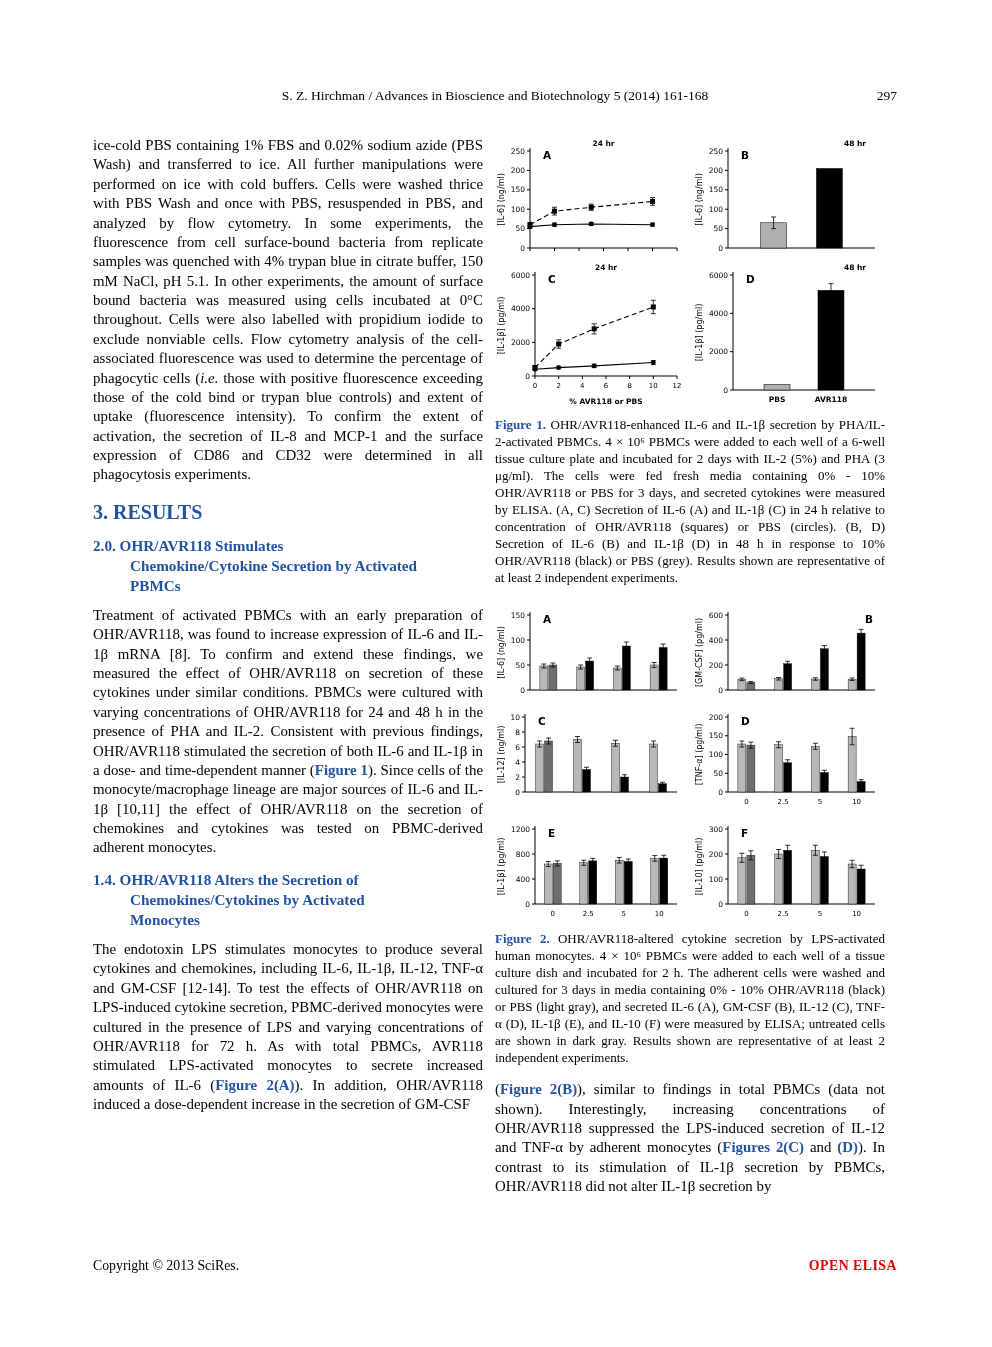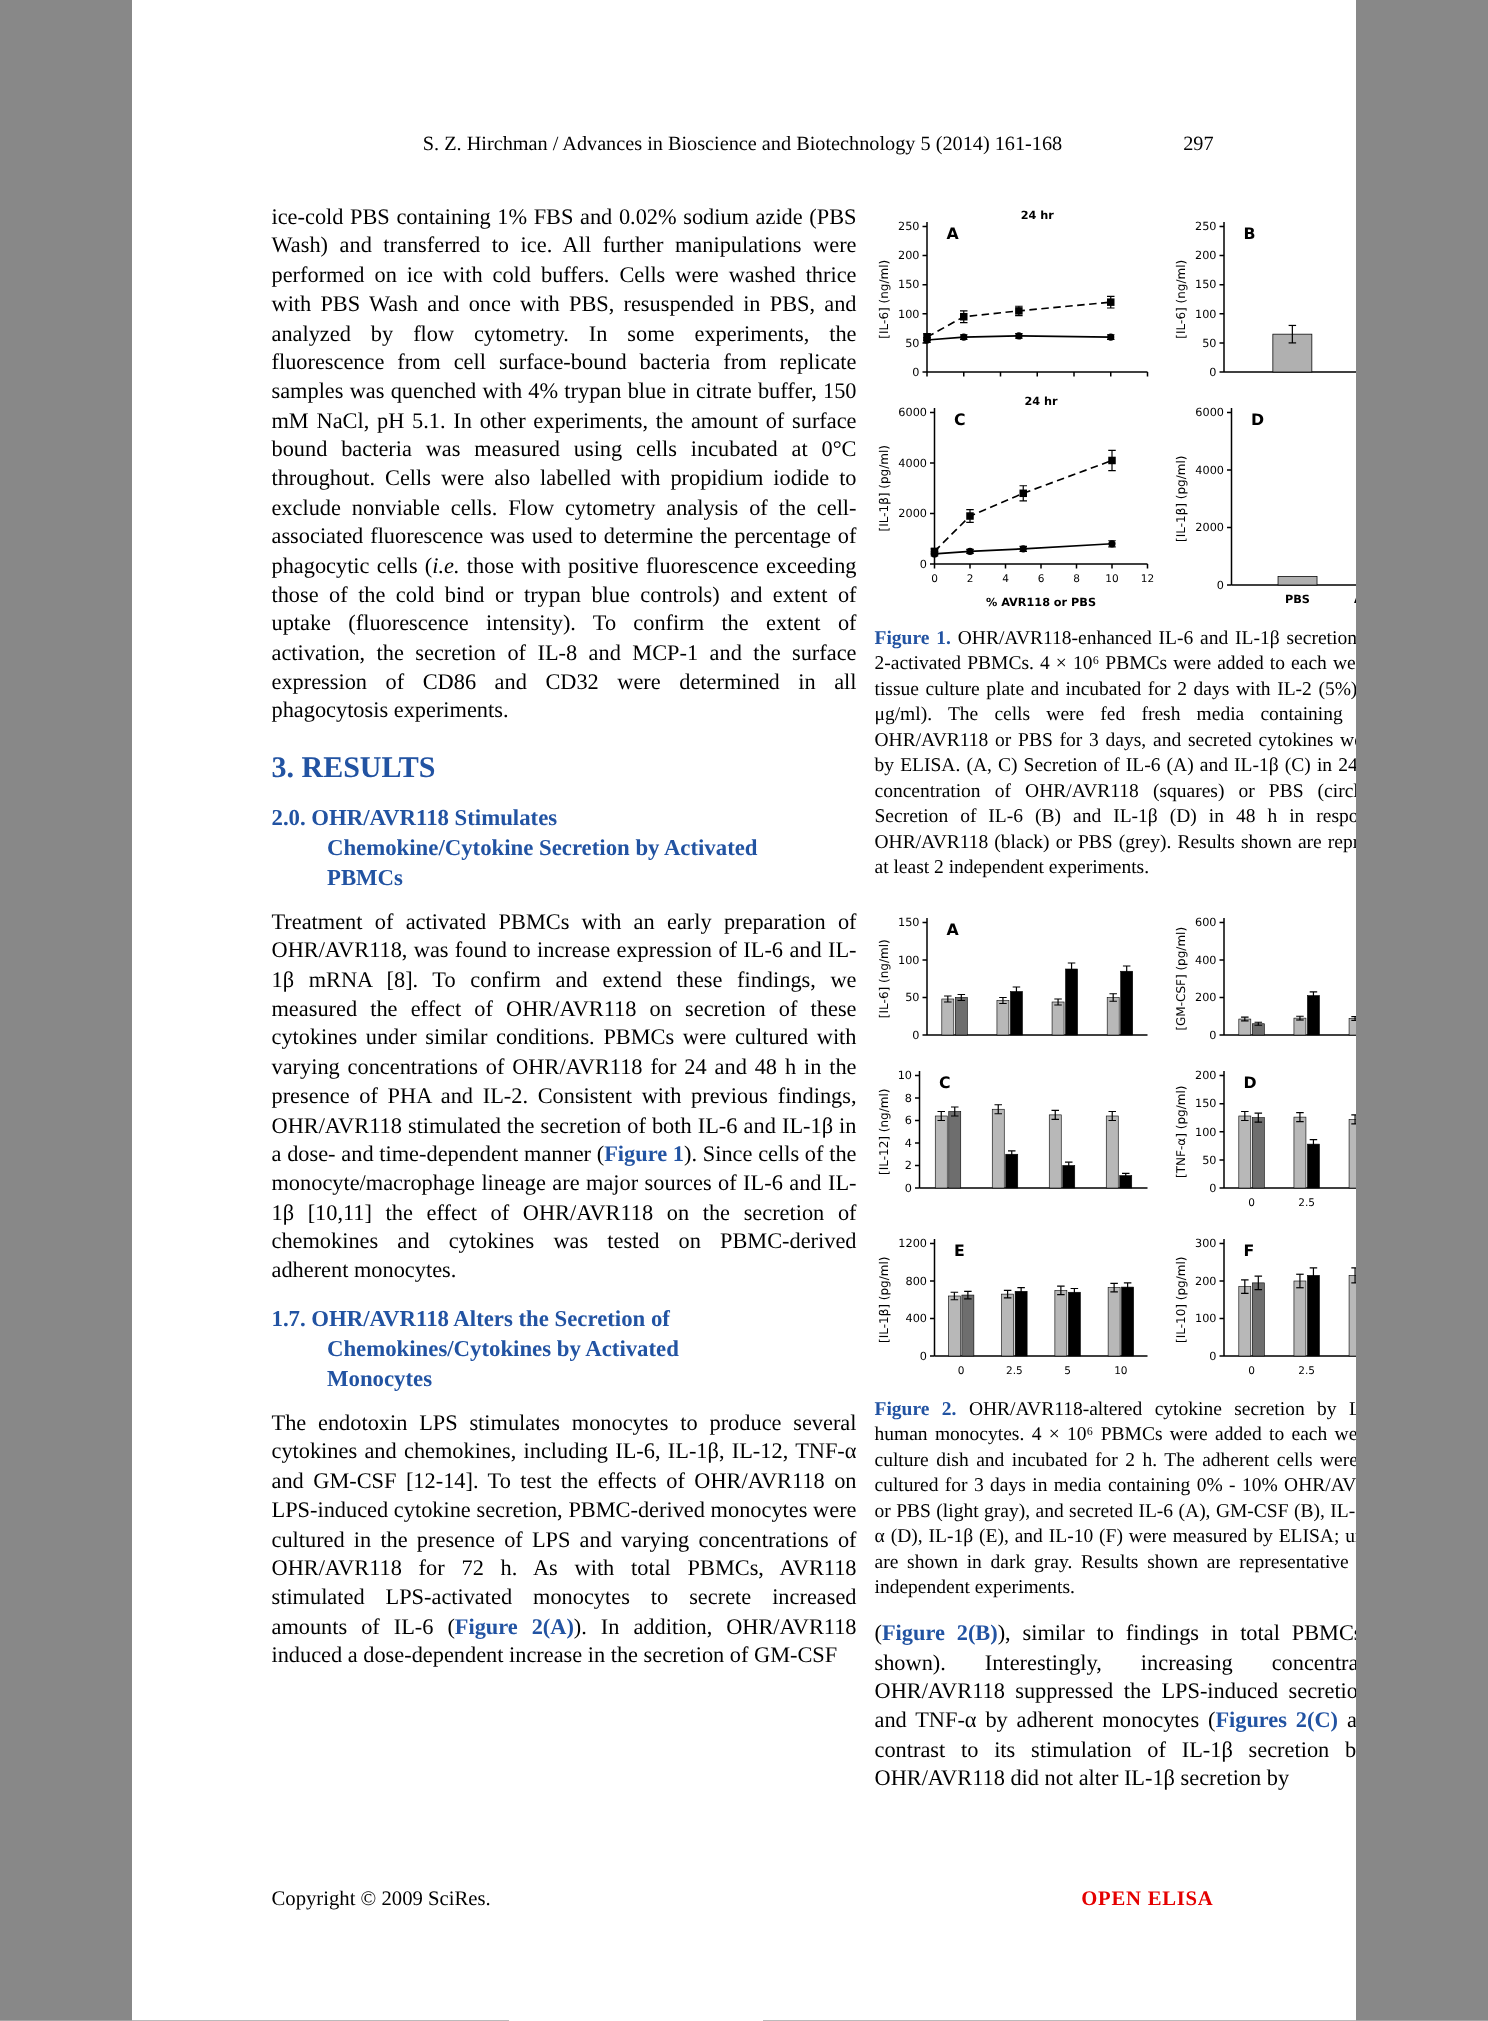--- a/index.html
+++ b/index.html
@@ -1,17 +1,17 @@
 <!DOCTYPE html>
 <html style="--heading-blue: #2253a2; --link-blue: #2253a2; --open-access-red: #e50000; --bar-light: #b8b8b8; --bar-dark: #6e6e6e; --bar-black: #000000;"><head>
 <meta charset="utf-8">
 <style>
   html,body { margin:0; padding:0; background:#888; }
   .page {
-    position:relative; width:816px; height:1347px; margin:0 auto;
+    position:relative; width:992px; height:1347px; margin:0 auto;
     background:#ffffff; color:#000;
     font-family:"Liberation Serif", serif;
     overflow:hidden;
   }
   .pg-header { position:absolute; top:88px; left:93px; right:95px; font-size:13.5px; }
   .running-title { text-align:center; }
   .page-number { position:absolute; right:0; top:0; }
   .columns { position:absolute; top:136px; left:93px; width:806px; display:flex; gap:12px; }
   .col { width:390px; }
   .body-text { font-size:14.9px; line-height:1.3; text-align:justify; margin:0 0 9px 0; }
@@ -53,21 +53,21 @@
       <p class="body-text"><span>ice-cold PBS containing 1% FBS and 0.02% sodium azide (PBS Wash) and transferred to ice. All further manipulations were performed on ice with cold buffers. Cells were washed thrice with PBS Wash and once with PBS, resuspended in PBS, and analyzed by flow cytometry. In some experiments, the fluorescence from cell surface-bound bacteria from replicate samples was quenched with 4% trypan blue in citrate buffer, 150 mM NaCl, pH 5.1. In other experiments, the amount of surface bound bacteria was measured using cells incubated at 0°C throughout. Cells were also labelled with propidium iodide to exclude nonviable cells. Flow cytometry analysis of the cell-associated fluorescence was used to determine the percentage of phagocytic cells (</span><i>i.e.</i><span> those with positive fluorescence exceeding those of the cold bind or trypan blue controls) and extent of uptake (fluorescence intensity). To confirm the extent of activation, the secretion of IL-8 and MCP-1 and the surface expression of CD86 and CD32 were determined in all phagocytosis experiments.</span></p>
 
       <h2 class="sec-heading">3. RESULTS</h2>
 
       <h3 class="sub-heading">2.0. OHR/AVR118 Stimulates
 Chemokine/Cytokine Secretion by Activated
 PBMCs</h3>
 
       <p class="body-text"><span>Treatment of activated PBMCs with an early preparation of OHR/AVR118, was found to increase expression of IL-6 and IL-1β mRNA [8]. To confirm and extend these findings, we measured the effect of OHR/AVR118 on secretion of these cytokines under similar conditions. PBMCs were cultured with varying concentrations of OHR/AVR118 for 24 and 48 h in the presence of PHA and IL-2. Consistent with previous findings, OHR/AVR118 stimulated the secretion of both IL-6 and IL-1β in a dose- and time-dependent manner (</span><a class="figlink">Figure 1</a><span>). Since cells of the monocyte/macrophage lineage are major sources of IL-6 and IL-1β [10,11] the effect of OHR/AVR118 on the secretion of chemokines and cytokines was tested on PBMC-derived adherent monocytes.</span></p>
 
-      <h3 class="sub-heading">1.7. OHR/AVR118 Alters the Secretion of
+      <h3 class="sub-heading">1.4. OHR/AVR118 Alters the Secretion of
 Chemokines/Cytokines by Activated
 Monocytes</h3>
 
       <p class="body-text"><span>The endotoxin LPS stimulates monocytes to produce several cytokines and chemokines, including IL-6, IL-1β, IL-12, TNF-α and GM-CSF [12-14]. To test the effects of OHR/AVR118 on LPS-induced cytokine secretion, PBMC-derived monocytes were cultured in the presence of LPS and varying concentrations of OHR/AVR118 for 72 h. As with total PBMCs, AVR118 stimulated LPS-activated monocytes to secrete increased amounts of IL-6 (</span><a class="figlink">Figure 2(A)</a><span>). In addition, OHR/AVR118 induced a dose-dependent increase in the secretion of GM-CSF</span></p>
     </section>
 
     <section class="col">
 
       <figure>
         <div class="chart-grid" id="fig1-grid">
@@ -564,17 +564,17 @@
           </div>
         <figcaption class="caption"><span class="cap-label">Figure 2.</span><span> OHR/AVR118-altered cytokine secretion by LPS-activated human monocytes. 4 × 10⁶ PBMCs were added to each well of a tissue culture dish and incubated for 2 h. The adherent cells were washed and cultured for 3 days in media containing 0% - 10% OHR/AVR118 (black) or PBS (light gray), and secreted IL-6 (A), GM-CSF (B), IL-12 (C), TNF-α (D), IL-1β (E), and IL-10 (F) were measured by ELISA; untreated cells are shown in dark gray. Results shown are representative of at least 2 independent experiments.</span></figcaption>
       </figure>
 
       <p class="body-text"><span>(</span><a class="figlink">Figure 2(B)</a><span>), similar to findings in total PBMCs (data not shown). Interestingly, increasing concentrations of OHR/AVR118 suppressed the LPS-induced secretion of IL-12 and TNF-α by adherent monocytes (</span><a class="figlink">Figures 2(C)</a><span> and </span><a class="figlink">(D)</a><span>). In contrast to its stimulation of IL-1β secretion by PBMCs, OHR/AVR118 did not alter IL-1β secretion by</span></p>
     </section>
 
   </main>
 
   <footer class="pg-footer">
-    <div>Copyright © 2009 SciRes.</div>
+    <div>Copyright © 2013 SciRes.</div>
     <div class="open-access">OPEN ELISA</div>
   </footer>
 
 </div>
 
 </body></html>

